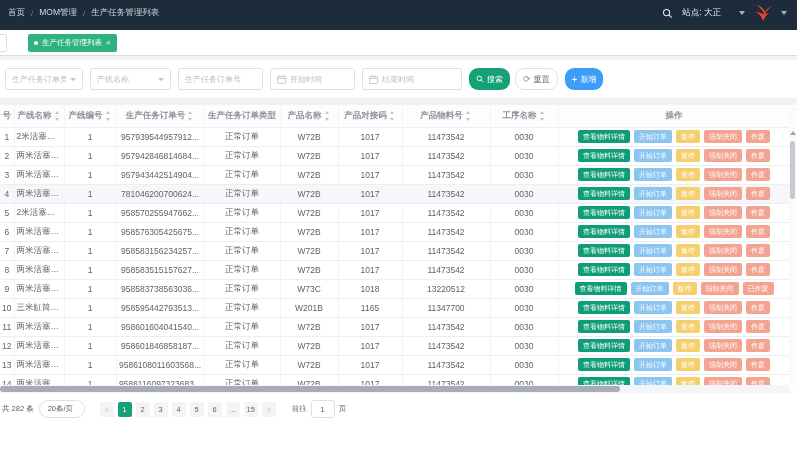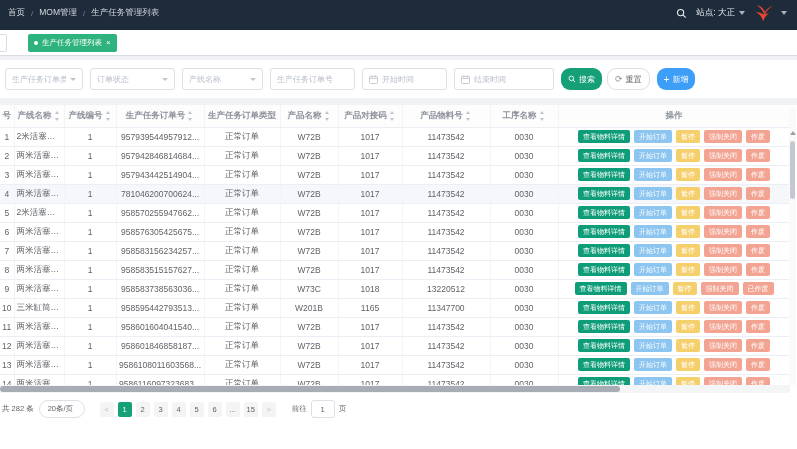--- a/index.html
+++ b/index.html
@@ -7,21 +7,21 @@
   .screen{
     position:relative; width:797px; height:449px; background:#fff; overflow:hidden;
     font-family:"Liberation Sans","DejaVu Sans",sans-serif; color:#606266;
   }
   
   .navbar{position:absolute;top:0;left:0;width:797px;height:30px;background:#1d2b3a;
     display:flex;align-items:center;justify-content:space-between;padding:0 10px 4px 8px;}
   .crumbs{display:flex;align-items:center;gap:6px;font-size:8.5px;color:#d3d8df;}
   .crumbs .sep{color:#7c8694;font-size:8px;}
   .nav-right{display:flex;align-items:center;gap:9px;}
-  .site{font-size:8.5px;color:#e3e8ee;display:flex;align-items:center;gap:4px;}
+  .site{font-size:8.5px;color:#e3e8ee;display:flex;align-items:center;gap:18px;}
   .caret{width:0;height:0;border-left:3.5px solid transparent;border-right:3.5px solid transparent;border-top:4px solid #aab3bf;display:inline-block;}
   .logo-wrap{display:flex;align-items:center;gap:5px;}
   
   .tabbar{position:absolute;top:30px;left:0;width:797px;height:26px;background:#fff;border-bottom:1px solid #d8dce5;box-shadow:0 1px 3px rgba(0,0,0,.08);}
   .tab-sliver{position:absolute;top:4px;left:-42px;width:49px;height:18px;background:#fff;border:1px solid #d8dce5;border-radius:2px;}
   .tab-active{position:absolute;top:4px;left:28px;height:18px;background:#2fb37e;border-radius:2px;
     display:flex;align-items:center;gap:4px;padding:0 6px;color:#fff;font-size:7.5px;}
   .tab-dot{width:4px;height:4px;border-radius:50%;background:#fff;}
   .tab-close{font-size:8px;line-height:1;color:#fff;}
   
@@ -121,24 +121,20 @@
       <span>生产任务管理列表</span>
       <span class="tab-close">×</span>
     </div>
   </div>
 
   <div class="strip" style="top:56px;height:4px;"></div>
 
   <div class="filterbar">
     <div class="fld" style="width:78px;">
       <span class="ph">生产任务订单类型</span>
-      <i class="dcaret"></i>
-    </div>
-    <div class="fld" style="width:85px;">
-      <span class="ph">订单状态</span>
       <i class="dcaret"></i>
     </div>
     <div class="fld" style="width:81px;">
       <span class="ph">产线名称</span>
       <i class="dcaret"></i>
     </div>
     <div class="fld" style="width:85px;">
       <span class="ph">生产任务订单号</span>
     </div>
     <div class="fld" style="width:85px;">

